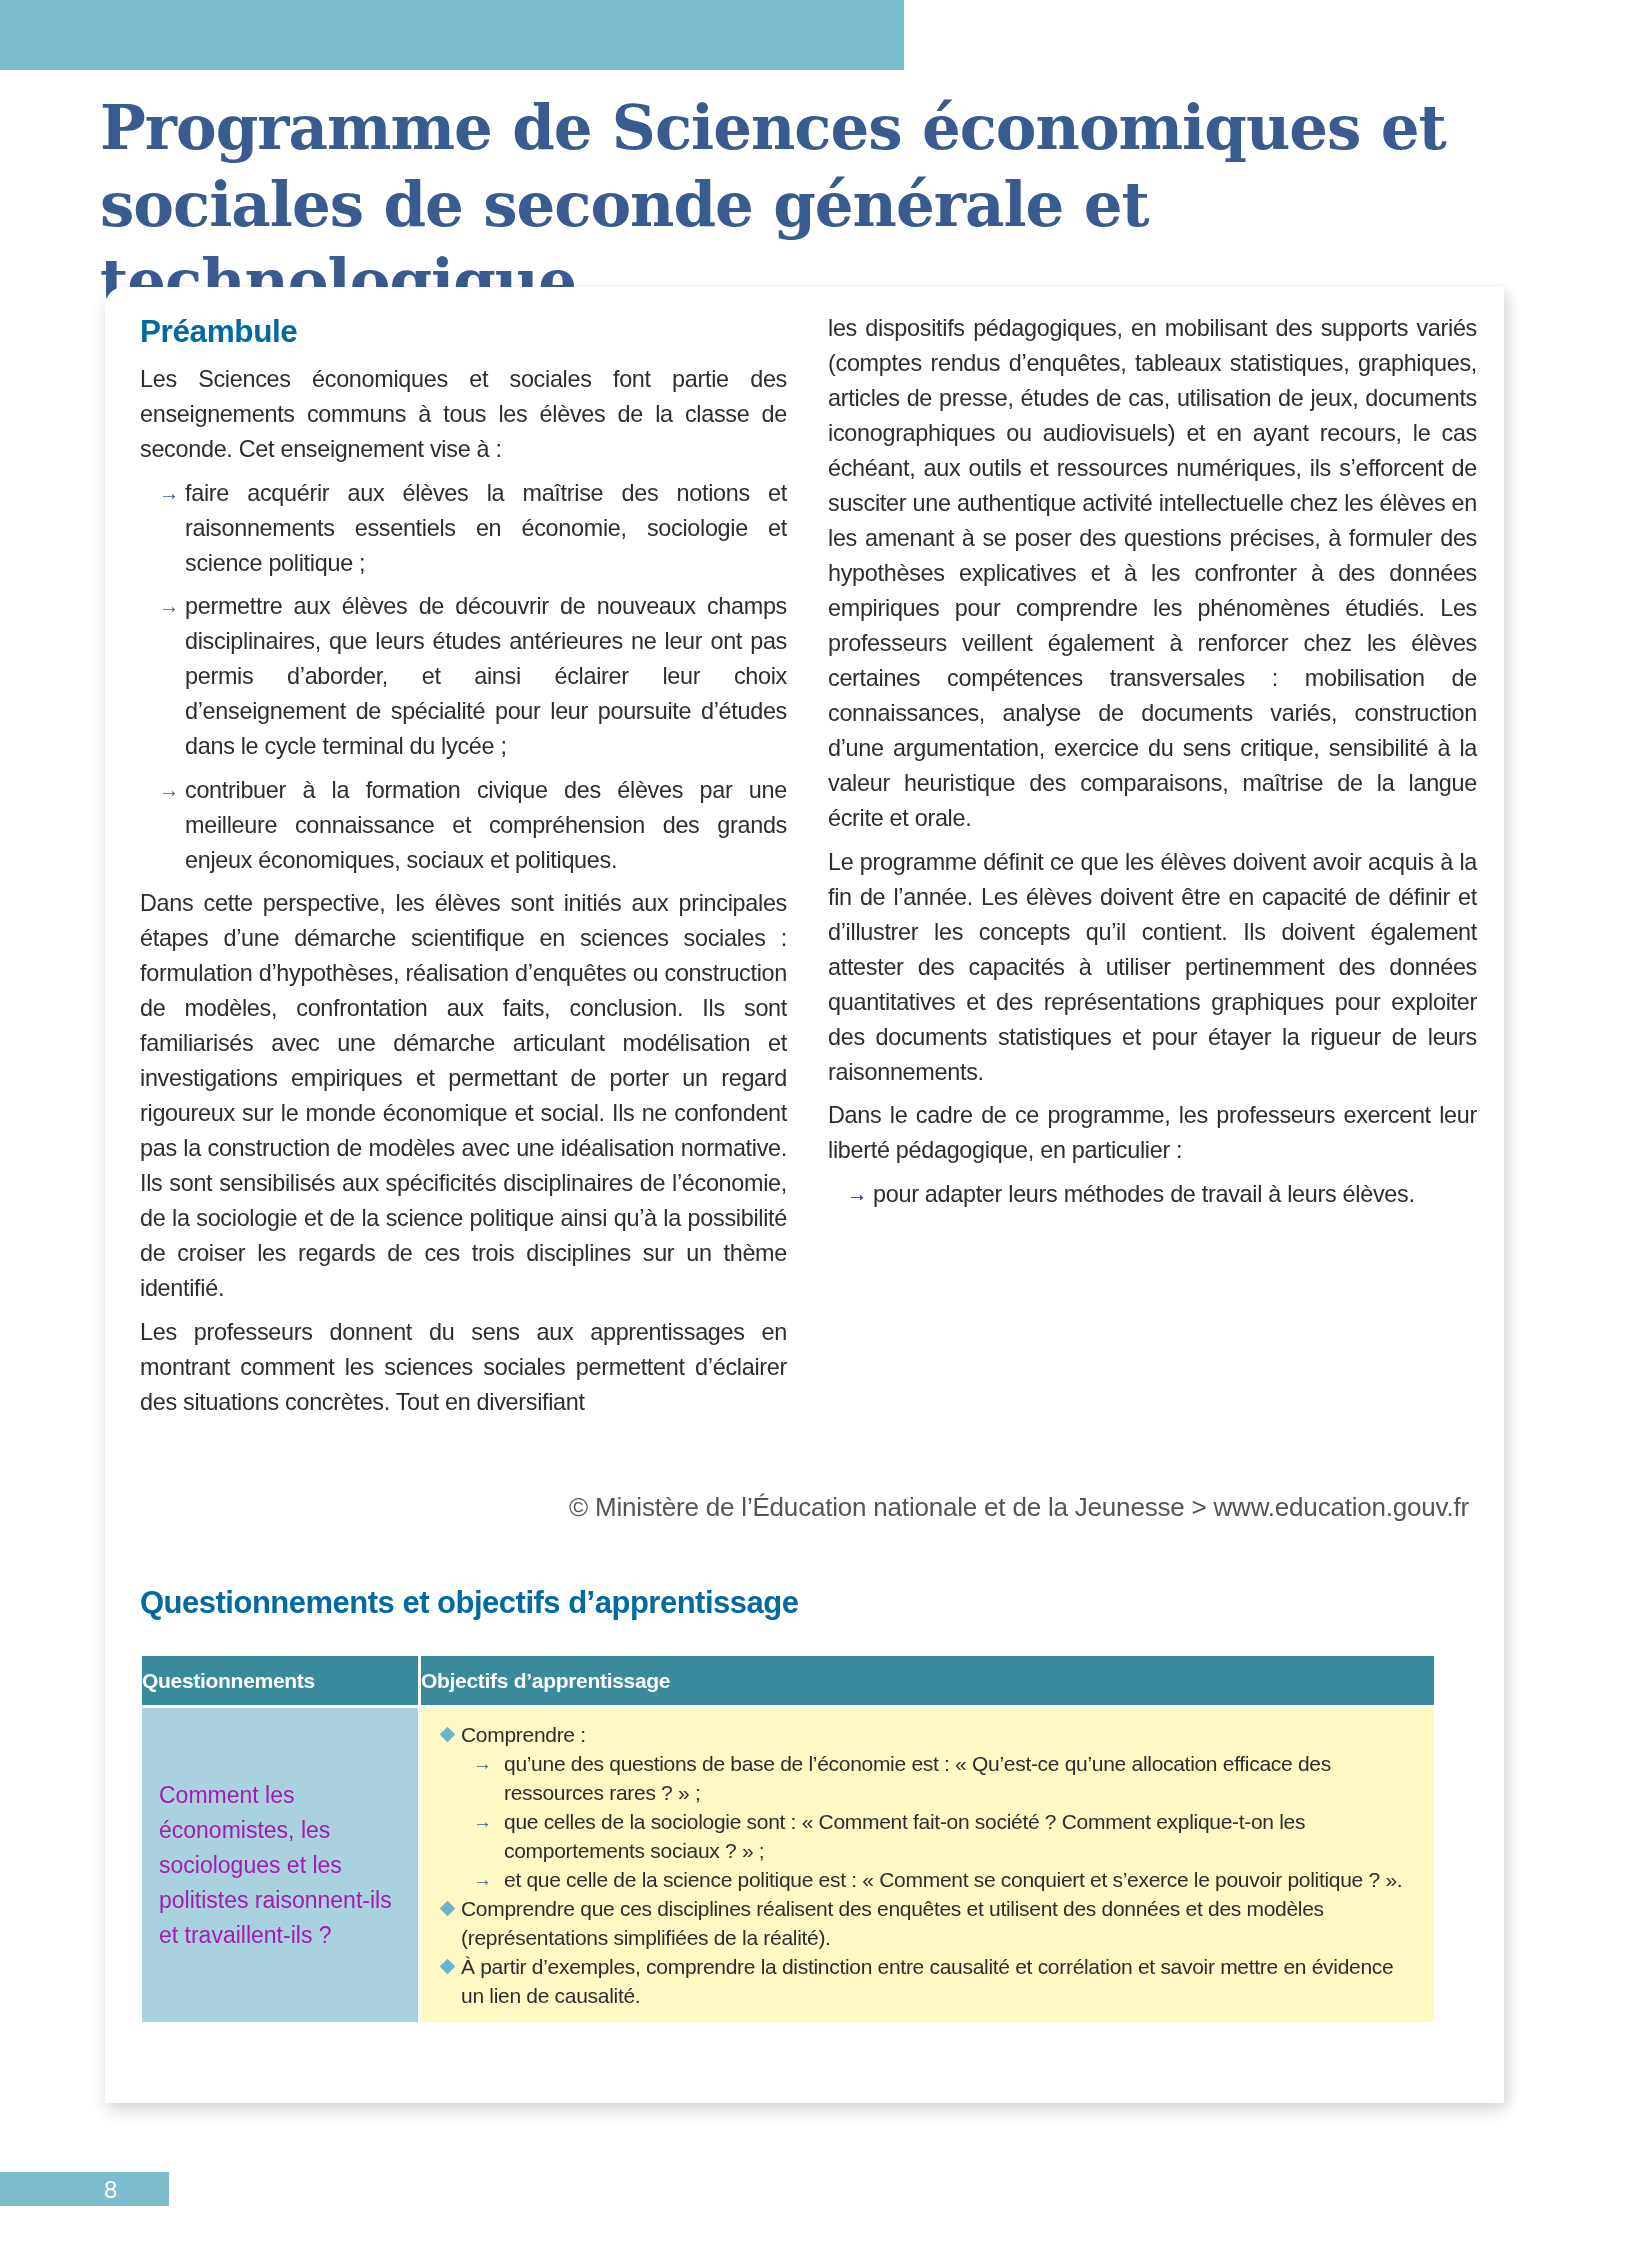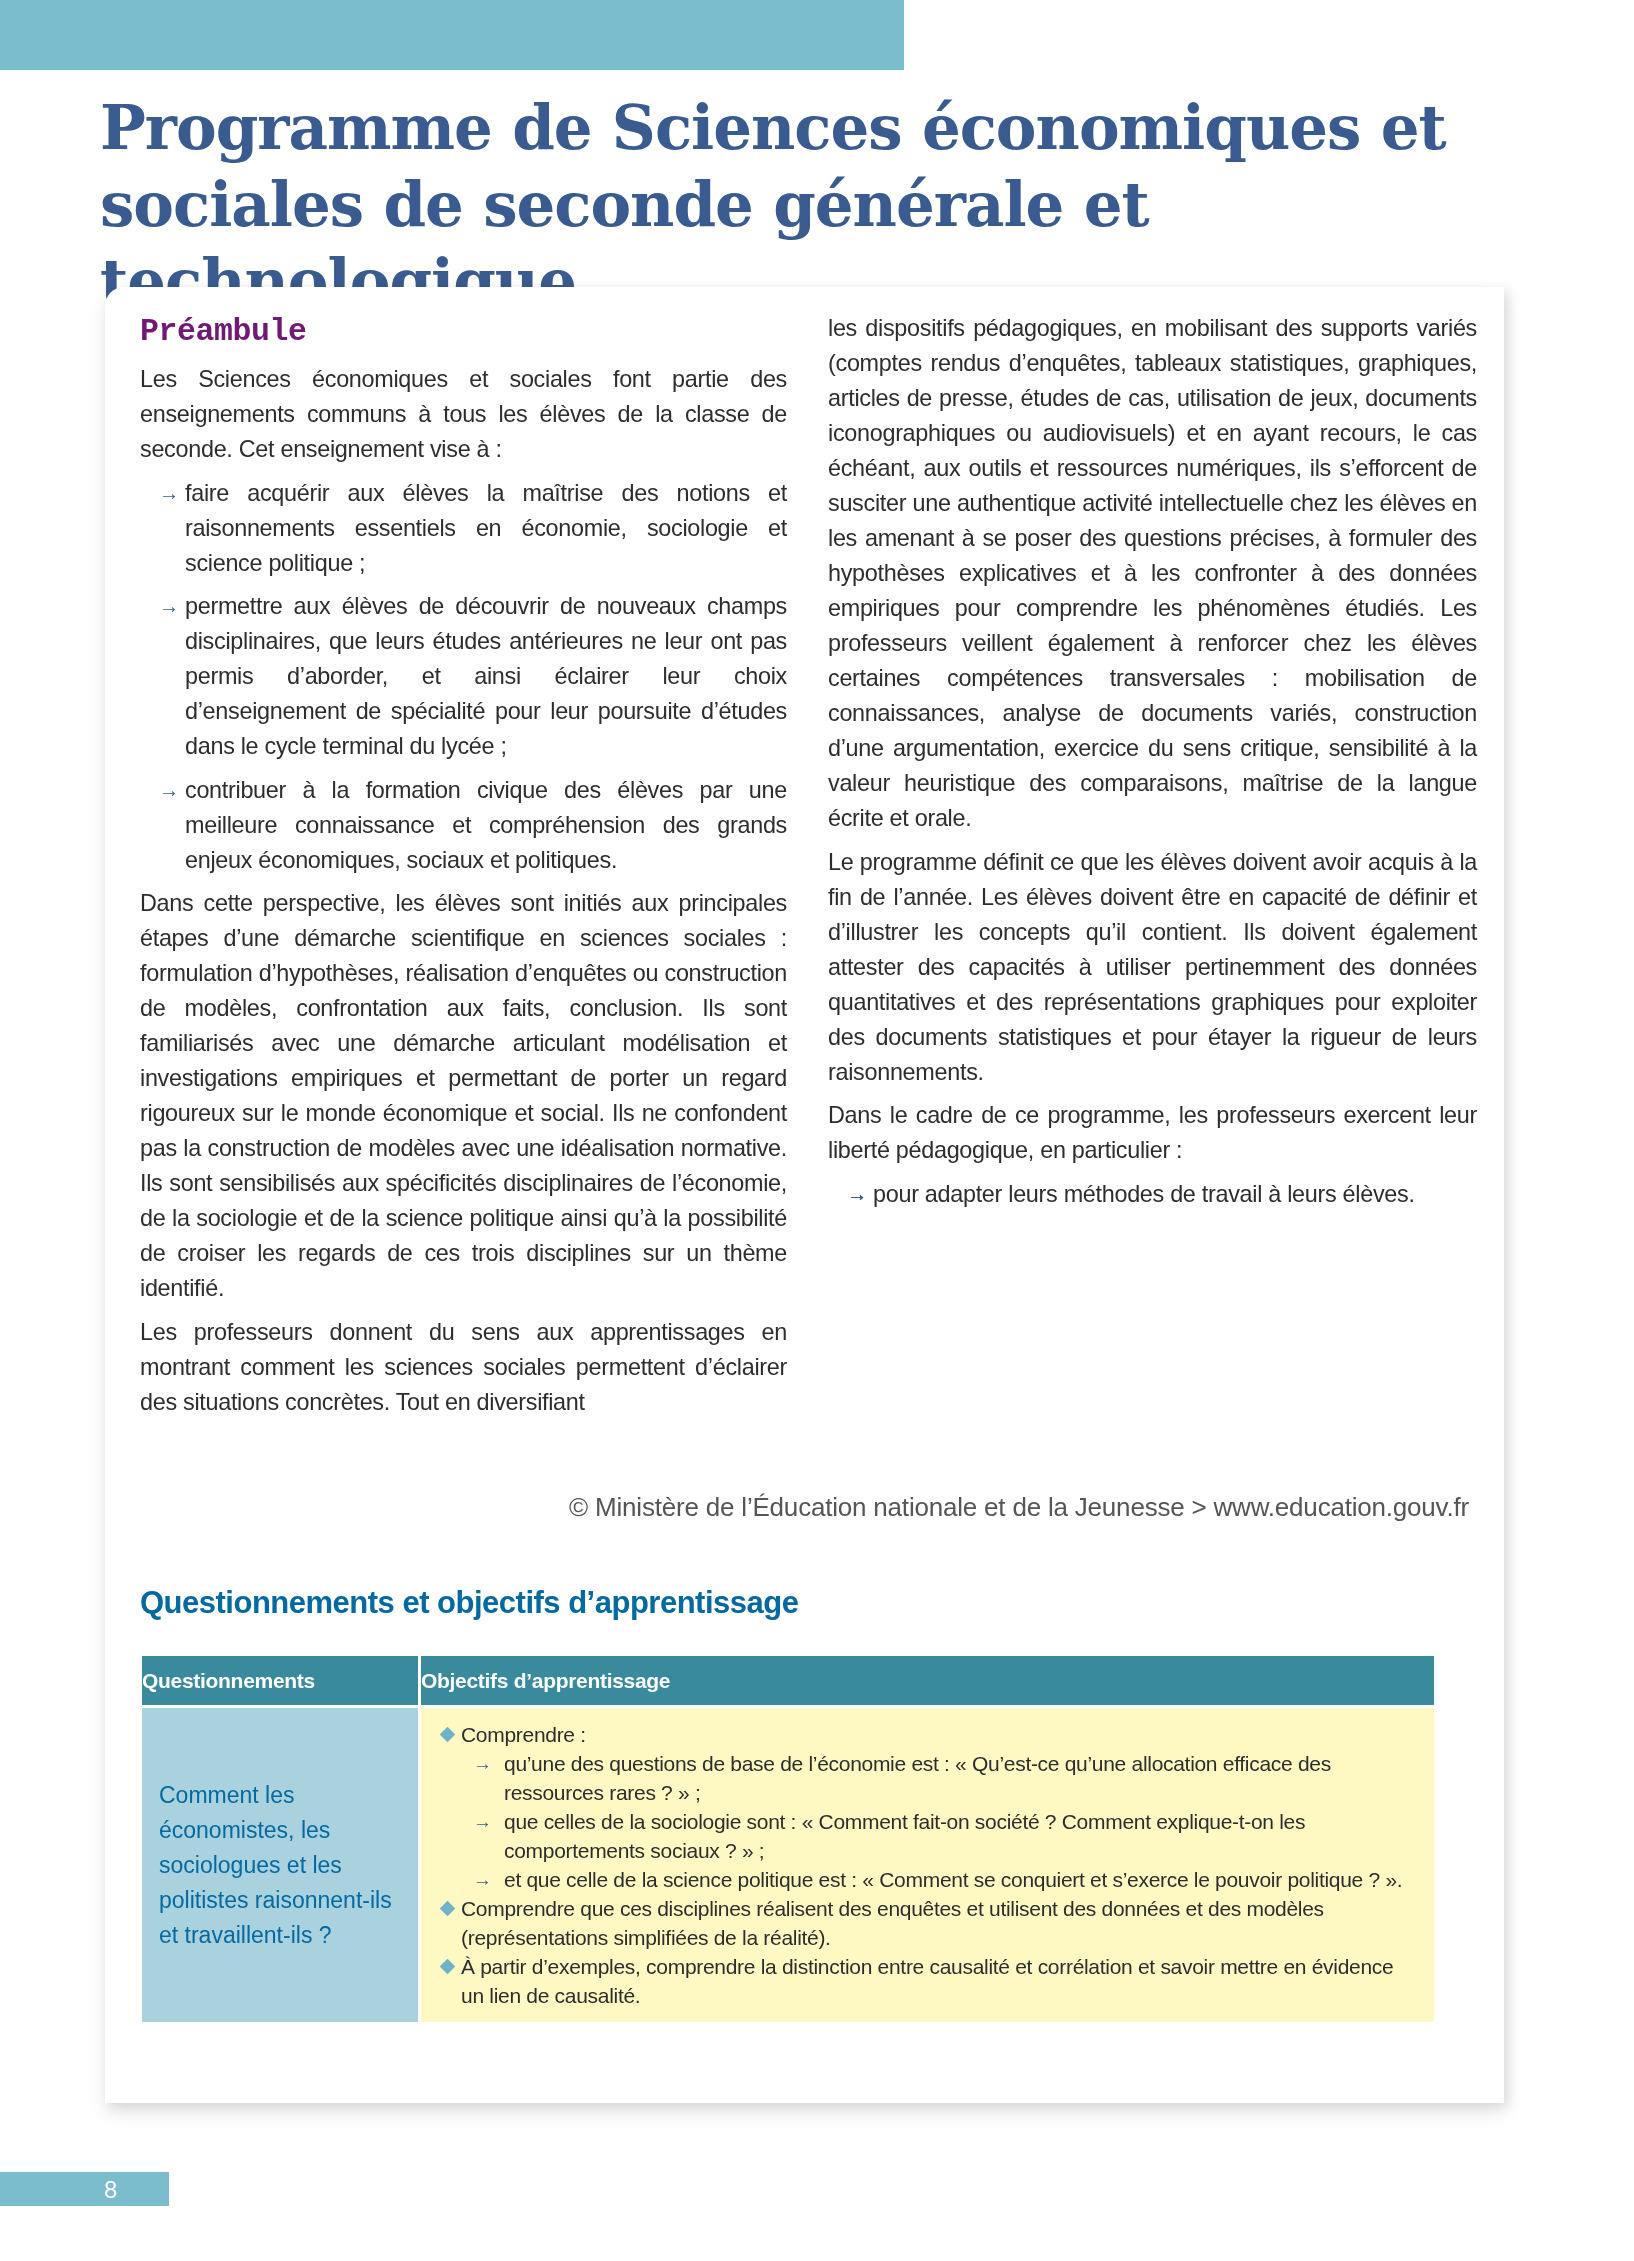--- a/index.html
+++ b/index.html
@@ -19,21 +19,21 @@
       position: absolute; left: 105px; top: 287px; width: 1399px; height: 1816px;
       background: #ffffff; border-radius: 19px 0 0 0;
       box-shadow: 0 8.5px 19px rgba(0,0,0,0.10), 5.1px 3.4px 12px rgba(0,0,0,0.08);
     }
 
     .col { position: absolute; font-size: 23.4px; line-height: 35px; color: #2d2d2d; letter-spacing: -0.3px; }
     .col-left { left: 140px; top: 311px; width: 647px; }
     .col-right { left: 828px; top: 311px; width: 649px; }
 
     .section-heading {
-      font-weight: bold; font-size: 31.5px; line-height: 41px; color: #701a75; letter-spacing: -0.4px; font-family: Liberation Mono, monospace;
+      font-weight: bold; font-size: 31.5px; line-height: 41px; color: #0369a1; letter-spacing: -0.4px;
     }
     .col-left .section-heading { margin-bottom: 10.2px; }
 
     .para { text-align: justify; margin-bottom: 8.5px; }
     .bullets { list-style: none; margin: 0 0 8.5px 0; }
     .bullets li { position: relative; padding-left: 45px; text-align: justify; margin-bottom: 8.5px; }
     .arrow-icon {
       position: absolute; left: 19px; top: 0; color: #3a5b8f; font-weight: bold; font-size: 20.4px;
     }
     .col-right .bullets li { padding-left: 45px; }
@@ -49,21 +49,21 @@
 
     .obj-table { position: absolute; left: 142px; top: 1656px; width: 1292px; border-collapse: separate; border-spacing: 0; }
     .obj-table th {
       background: #3a8a9e; color: #ffffff; font-weight: bold; font-size: 21px; height: 49px;
       text-align: left; letter-spacing: -0.3px;
     }
     .obj-table th.q-col { width: 279px; border-right: 3.4px solid #ffffff; }
     .obj-table td { vertical-align: middle; border-top: 3.4px solid #ffffff; }
     .q-cell {
       background: #a9d2de; width: 279px; border-right: 3.4px solid #ffffff;
-      padding: 0 15.3px 0 17px; font-size: 23px; line-height: 35px; color: #0369a1; height: 279px;
+      padding: 0 15.3px 0 17px; font-size: 23px; line-height: 35px; color: #a21caf; height: 279px;
     }
     .o-cell { background: #fef9c3; padding: 12px 22px 12px 19px; font-size: 21px; line-height: 29px; color: #2d2d2d; letter-spacing: -0.3px; }
     .obj-item { position: relative; padding-left: 21px; }
     .diamond-icon {
       position: absolute; left: 1.7px; top: 9.4px; width: 11px; height: 11px; background: #6fb3c8;
       transform: rotate(45deg);
     }
     .sub-list { list-style: none; }
     .sub-list li { position: relative; padding-left: 43px; }
     .sub-arrow { position: absolute; left: 12px; top: 0; color: #3a5b8f; font-weight: bold; font-size: 19px; }

